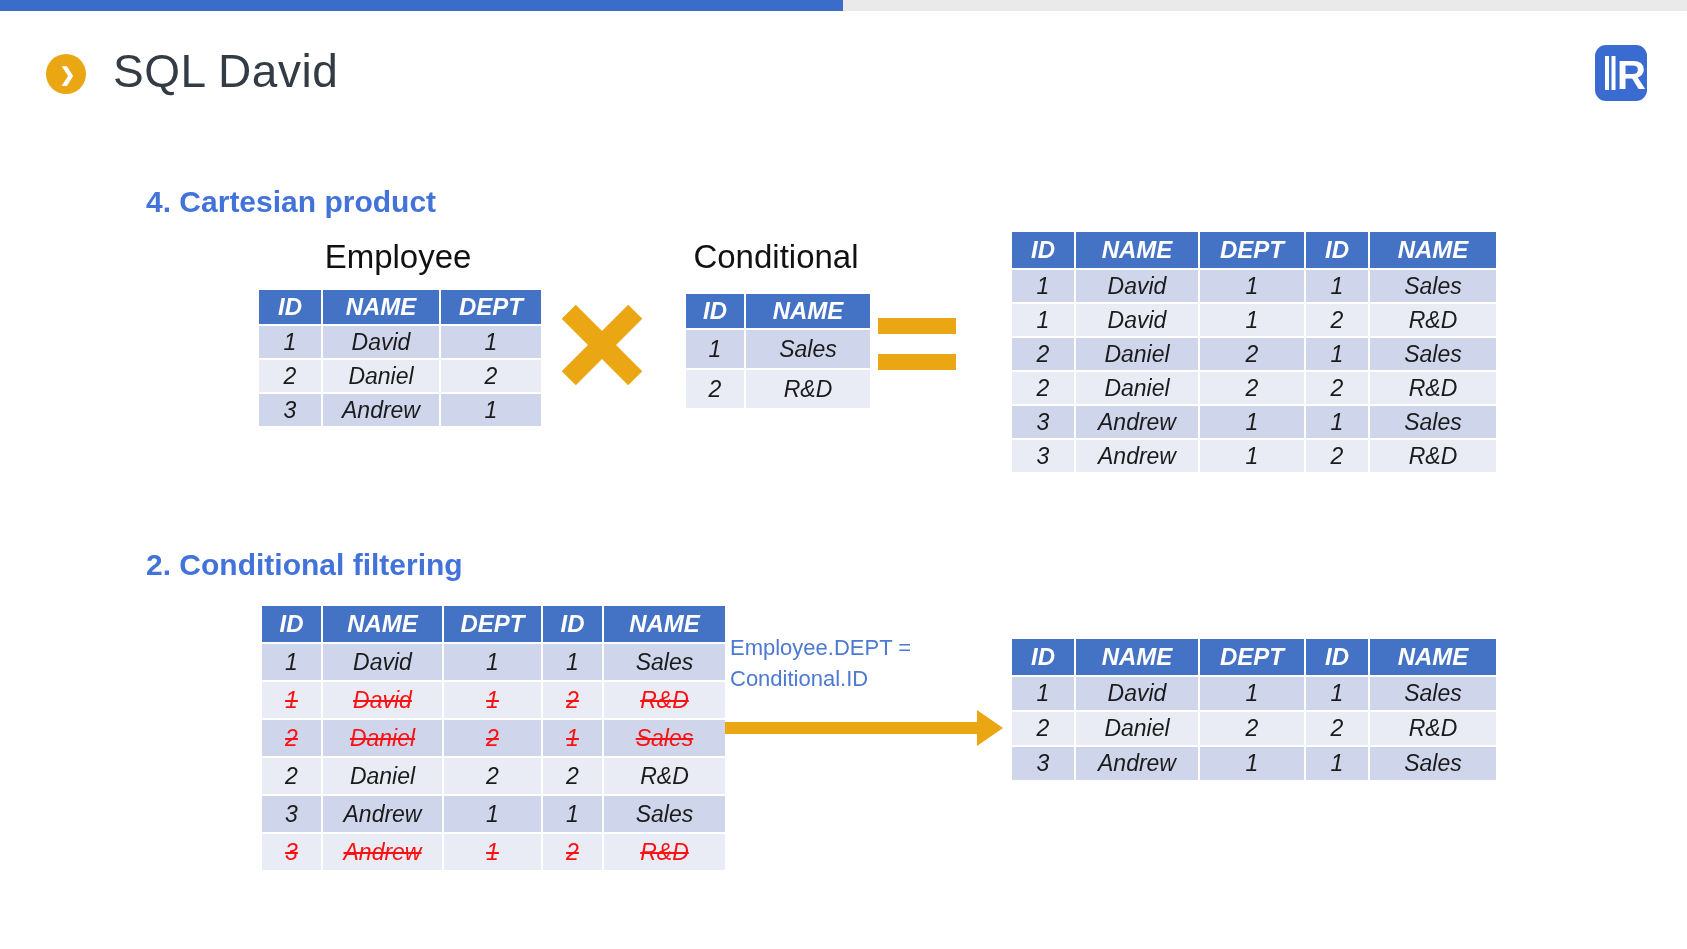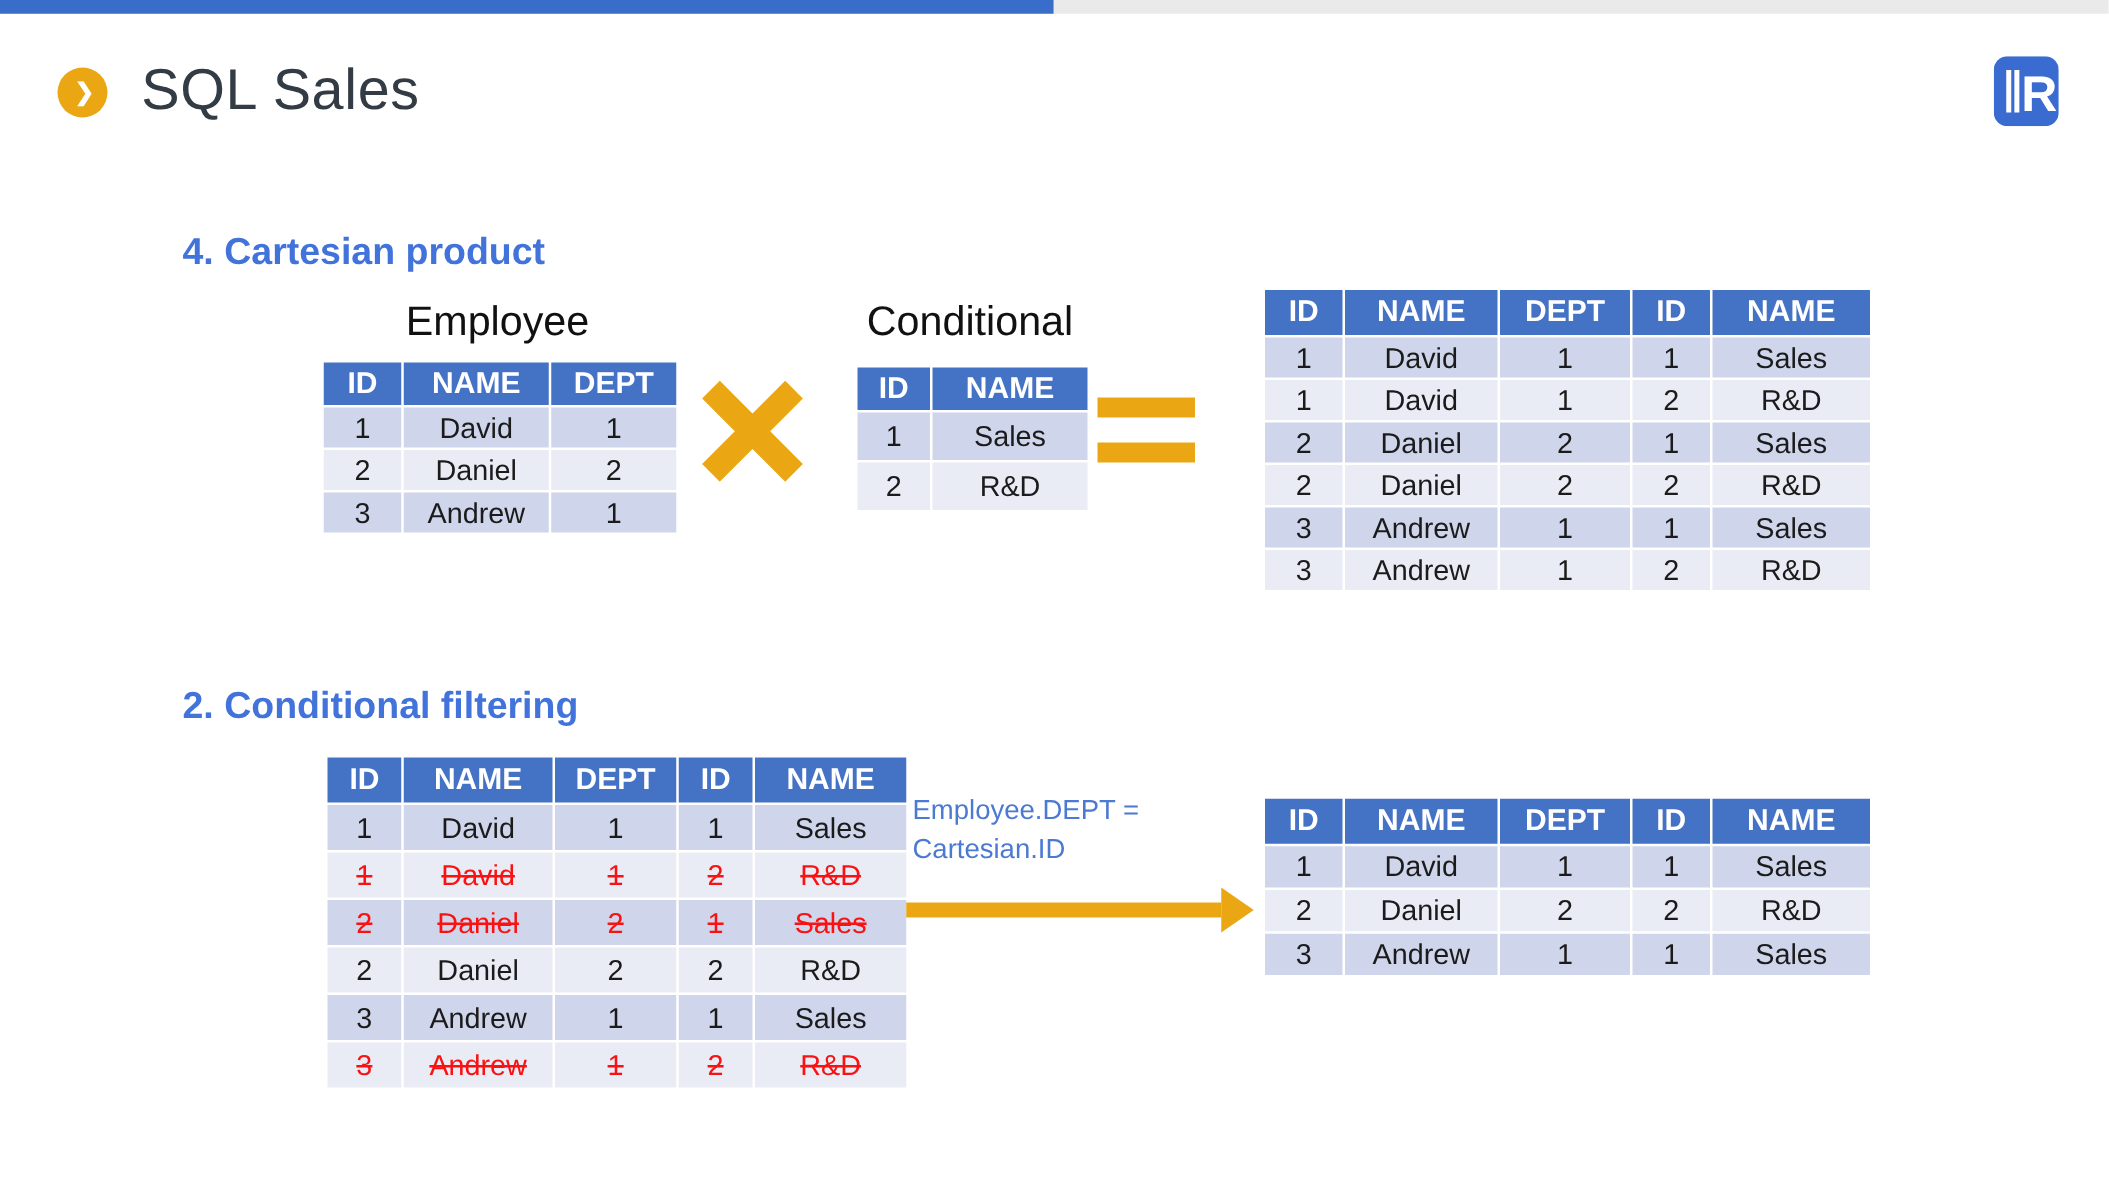--- a/index.html
+++ b/index.html
@@ -24,21 +24,21 @@
   #heading-cartesian { left: 146px; top: 185px; }
   #heading-filtering { left: 146px; top: 548px; }
 
   
   .tbl-title { position: absolute; font-size: 33px; color: #111; text-align: center; }
   #employee-title   { left: 257px; top: 238px; width: 282px; }
   #department-title { left: 684px; top: 238px; width: 184px; }
 
   
   .tbl { position: absolute; }
-  .tbl table { border-collapse: separate; border-spacing: 2px; table-layout: fixed; }
+  .tbl table { border-collapse: separate; border-spacing: 2px; table-layout: fixed; font-style: italic; }
   .tbl th { background: var(--header-bg); color: #ffffff; font-weight: bold; font-size: 24px;
             text-align: center; vertical-align: middle; padding: 0; }
   .tbl td { font-size: 23px; color: #1b1b1b; text-align: center; vertical-align: middle; padding: 0; }
   .tbl tbody tr:nth-child(odd)  td { background: var(--row-dark); }
   .tbl tbody tr:nth-child(even) td { background: var(--row-light); }
   .tbl tr.struck td { color: var(--red); text-decoration: line-through; }
 
   #employee-table { left: 257px; top: 288px; }
   #employee-table th { height: 34px; }
   #employee-table td { height: 32px; }
@@ -97,21 +97,21 @@
 <body>
 
 <div>
 
   <div class="topbar-blue"></div>
   <div class="topbar-gray"></div>
 
   <div class="title-icon">
     <span>❯</span>
   </div>
-  <div class="page-title">SQL Sales</div>
+  <div class="page-title">SQL David</div>
 
   <div class="logo">
     <svg width="52" height="56" viewBox="0 0 52 56">
       <rect x="0" y="0" width="52" height="56" rx="11" fill="var(--logo-blue)"></rect>
       <rect x="10" y="11" width="4" height="34" fill="#ffffff"></rect>
       <rect x="16.5" y="11" width="4" height="34" fill="#ffffff"></rect>
       <text x="22" y="44" font-family="Liberation Sans, sans-serif" font-size="40" font-weight="bold" fill="#ffffff">R</text>
     </svg>
   </div>
 
@@ -290,21 +290,21 @@
             <td>1</td>
             <td>2</td>
             <td>R&amp;D</td>
           </tr>
         </tbody>
       </table>
     </div>
 
   <div class="condition">
     <div>Employee.DEPT =</div>
-    <div>Cartesian.ID</div>
+    <div>Conditional.ID</div>
   </div>
 
   <div class="arrow-bar"></div>
   <div class="arrow-head"></div>
 
   <div class="tbl cols5" id="join-result-table">
       <table>
         <thead>
           <tr>
             <th>ID</th>

